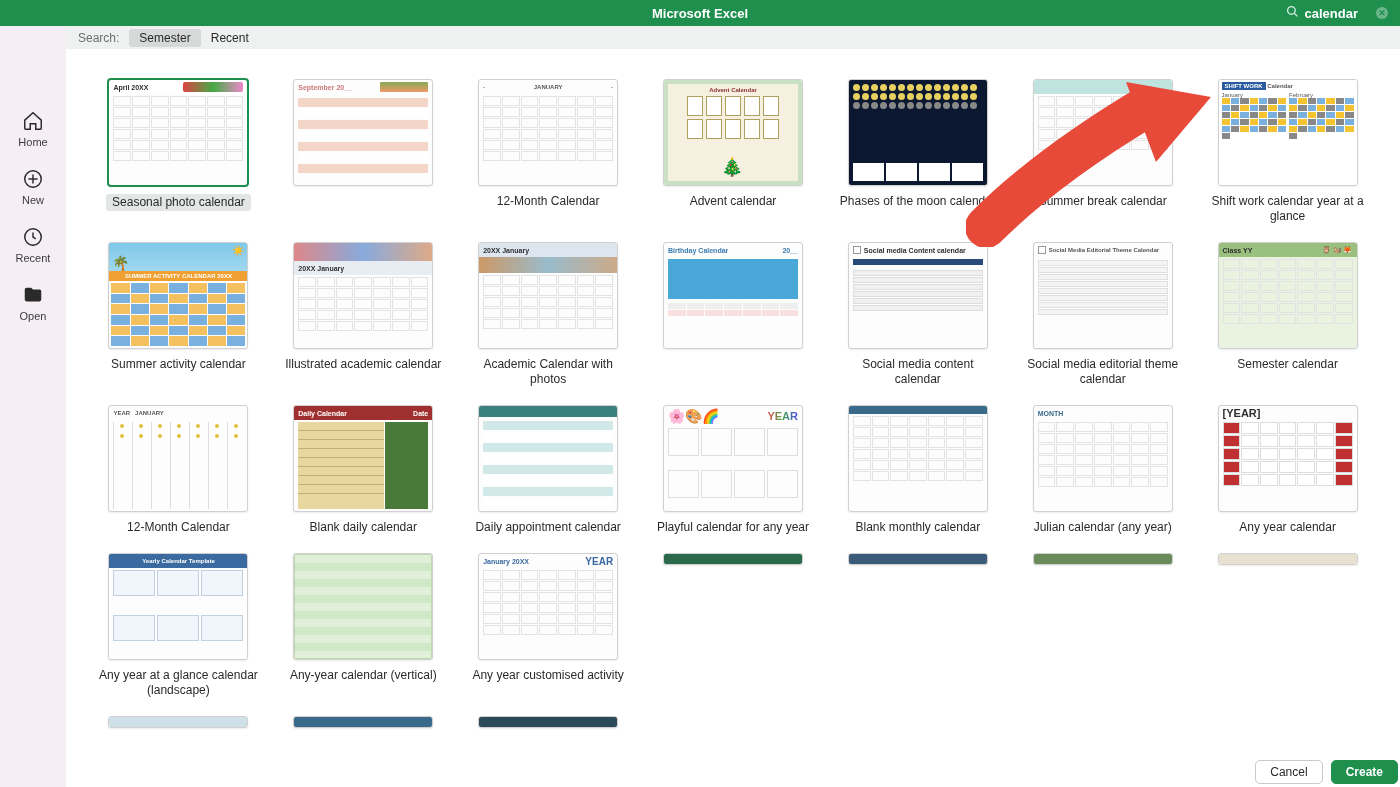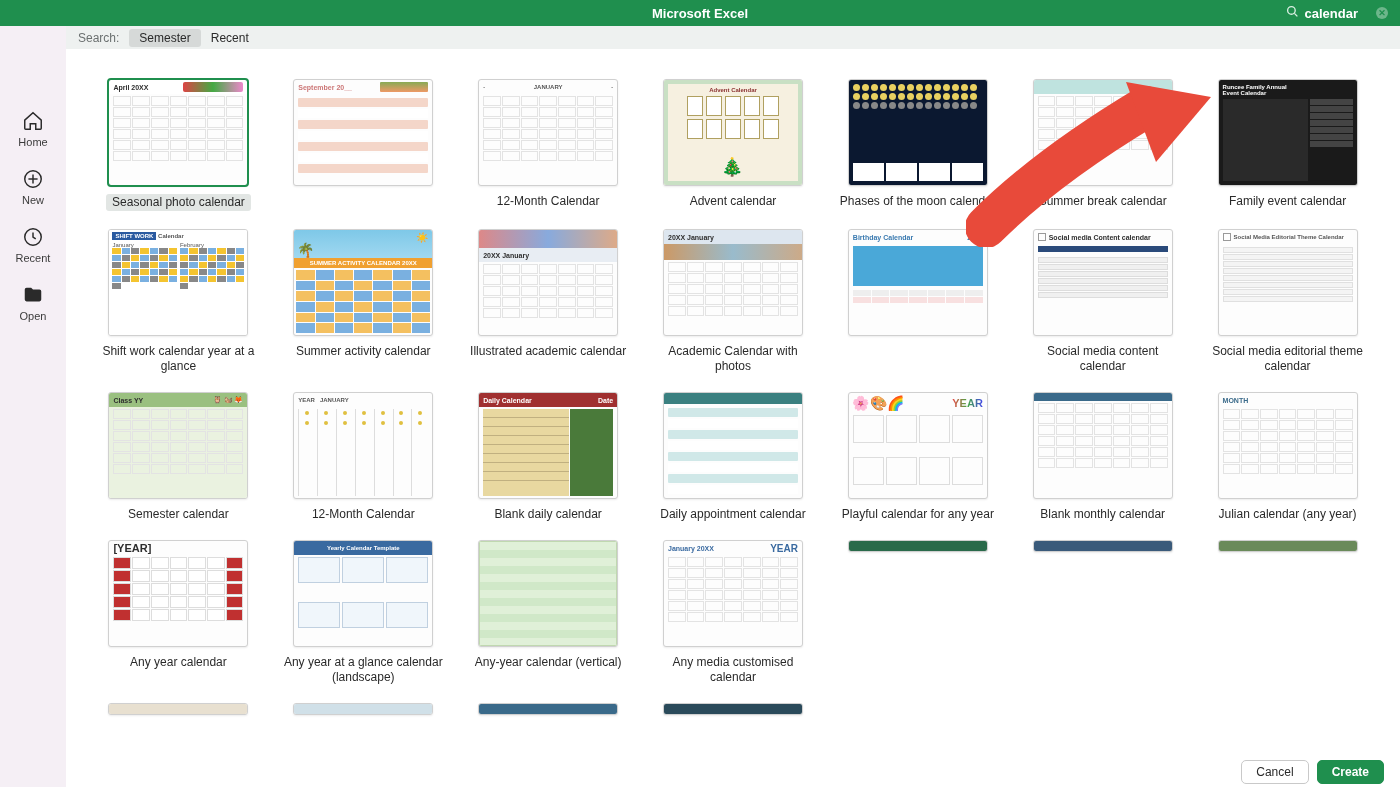--- a/index.html
+++ b/index.html
@@ -20,21 +20,21 @@
 .filterbar .pill { background: #d6d9d8; padding: 2px 10px; border-radius: 3px; color: #2a2a2a; cursor: pointer; }
 .filterbar .plain { color: #2a2a2a; cursor: pointer; }
 .grid-wrap { flex:1; overflow: hidden; position: relative; }
 .grid { padding: 30px 30px 0 30px; display: grid; grid-template-columns: repeat(7, 1fr); column-gap: 20px; row-gap: 18px; }
 .card { display:flex; flex-direction:column; align-items:center; cursor:pointer; }
 .thumb { width: 140px; height: 107px; border:1px solid #d0d0d0; border-radius:3px; box-shadow: 0 1px 2px rgba(0,0,0,0.08); background:#fdfdfd; overflow:hidden; display:flex; flex-direction:column; }
 .card.selected .thumb { outline: 2px solid #1f8f4e; outline-offset: -1px; }
 .card .label { margin-top:8px; font-size:12px; color:#2a2a2a; text-align:center; max-width:160px; line-height:1.25; }
 .card.selected .label { background:#e2e6e4; padding:1px 6px; border-radius:3px; }
 
-.footer { position:absolute; bottom:0; right:0; left:66px; height:30px; background:#fff; display:flex; justify-content:flex-end; align-items:center; padding-right:16px; gap:8px; }
+.footer { position:absolute; bottom:0; right:0; left:66px; height:30px; background:#fff; display:flex; justify-content:flex-end; align-items:center; padding-right:2px; gap:8px; }
 .btn { font-size:12px; padding:4px 14px; border-radius:5px; cursor:pointer; }
 .btn.cancel { background:#fff; border:1px solid #c9c9c9; color:#2a2a2a; }
 .btn.create { background:#1f8f4e; color:#fff; font-weight:600; border:1px solid #1f8f4e; }
 
 .arrow { position:absolute; top:28px; left:900px; pointer-events:none; }
 
 .th-head { height:14px; display:flex; align-items:center; padding:0 4px; font-size:7px; font-weight:700; color:#2e2e2e; }
 .th-body { flex:1; padding:2px 4px; }
 .mini-grid { display:grid; grid-template-columns:repeat(7,1fr); grid-auto-rows:10px; gap:1px; }
 .mini-grid div { border:0.5px solid #e3e3e3; }
@@ -343,40 +343,20 @@
                   <div></div>
                   <div></div>
                   <div></div>
                 </div>
               </div>
             </div>
             <div class="label">Summer break calendar</div>
           </div>
           <div class="card">
             <div class="thumb">
-              <div style="flex:1;background:#1a1a1a;color:#eee;padding:4px;display:flex;flex-direction:column">
-                <div class="tiny" style="color:#fff;font-weight:700">Runcee Family Annual<br>Event Calendar</div>
-                <div style="flex:1;display:flex;gap:2px;margin-top:3px">
-                  <div style="flex:2;background:#2a2a2a"></div>
-                  <div style="flex:1;display:flex;flex-direction:column;gap:1px">
-                    <div style="height:6px;background:#444"></div>
-                    <div style="height:6px;background:#444"></div>
-                    <div style="height:6px;background:#444"></div>
-                    <div style="height:6px;background:#444"></div>
-                    <div style="height:6px;background:#444"></div>
-                    <div style="height:6px;background:#444"></div>
-                    <div style="height:6px;background:#444"></div>
-                  </div>
-                </div>
-              </div>
-            </div>
-            <div class="label">Family event calendar</div>
-          </div>
-          <div class="card">
-            <div class="thumb">
               <div style="flex:1;background:#fff;padding:3px">
                 <div class="tiny" style="font-weight:700"><span style="background:#2a5aa0;color:#fff;padding:1px 3px">SHIFT WORK</span> Calendar</div>
                 <div style="display:flex;gap:3px;margin-top:3px">
                   <div style="flex:1">
                     <div class="tiny">January</div>
                     <div style="display:grid;grid-template-columns:repeat(7,1fr);gap:1px">
                       <div style="height:6px;background:#f4c430"></div>
                       <div style="height:6px;background:#7ab0e0"></div>
                       <div style="height:6px;background:#888"></div>
                       <div style="height:6px;background:#f4c430"></div>
@@ -1024,21 +1004,21 @@
                   <div></div>
                   <div></div>
                   <div></div>
                   <div></div>
                   <div></div>
                   <div></div>
                   <div></div>
                 </div>
               </div>
             </div>
-            <div class="label">Any media customised calendar</div>
+            <div class="label">Any year customised activity</div>
           </div>
           <div class="card">
             <div class="thumb" style="height:12px">
               <div style="height:100%;background:#2a6a4a"></div>
             </div>
           </div>
           <div class="card">
             <div class="thumb" style="height:12px">
               <div style="height:100%;background:#3a5a7a"></div>
             </div>

